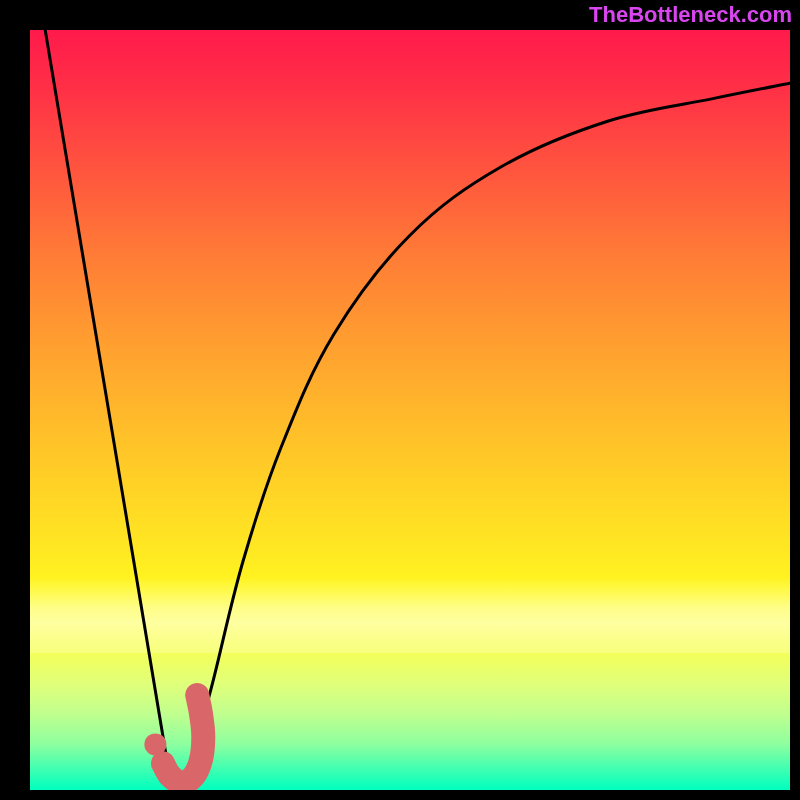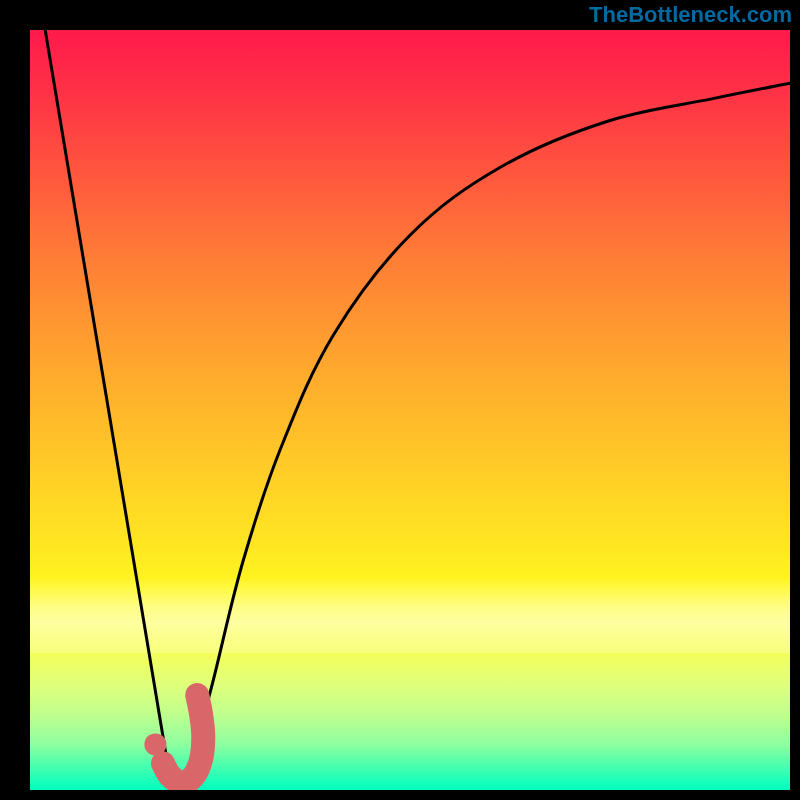--- a/index.html
+++ b/index.html
@@ -14,21 +14,21 @@
   .outer {
     position: relative;
     width: 800px;
     height: 800px;
     background: #000;
   }
   .watermark {
     position: absolute;
     top: 2px;
     right: 8px;
-    color: #0369a1;
+    color: #d946ef;
     font-size: 22px;
     font-weight: bold;
     letter-spacing: 0px;
     z-index: 10;
   }
   .plot-area {
     position: absolute;
     left: 30px;
     top: 30px;
     width: 760px;

